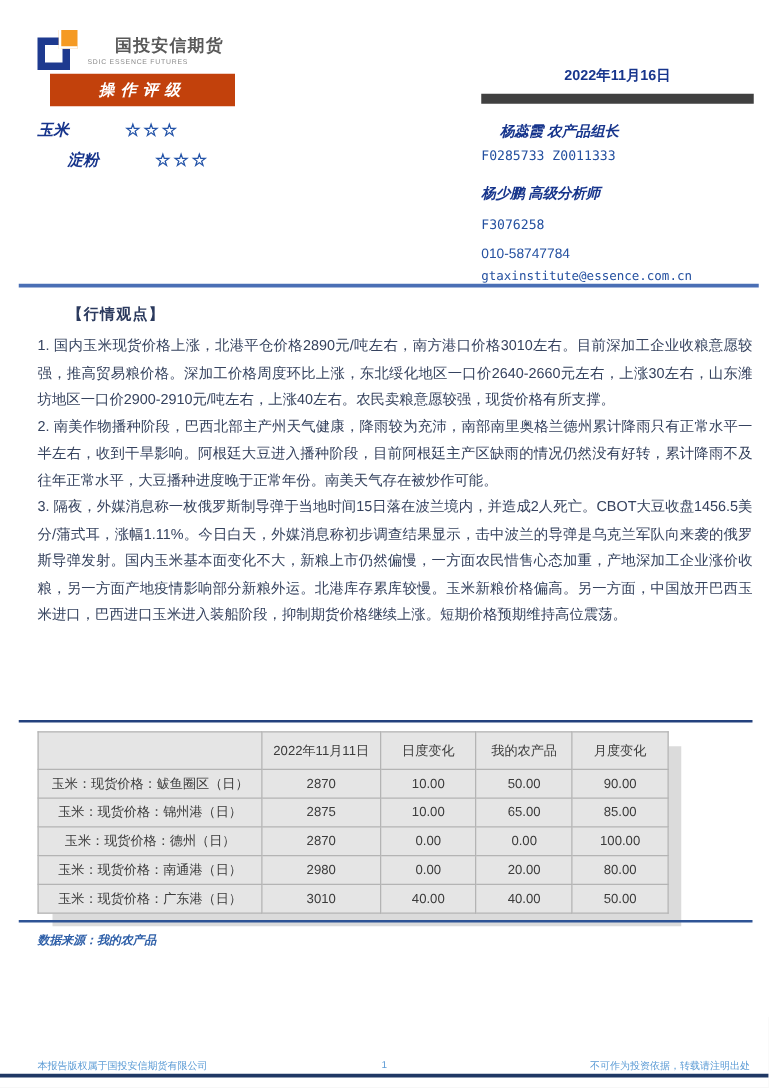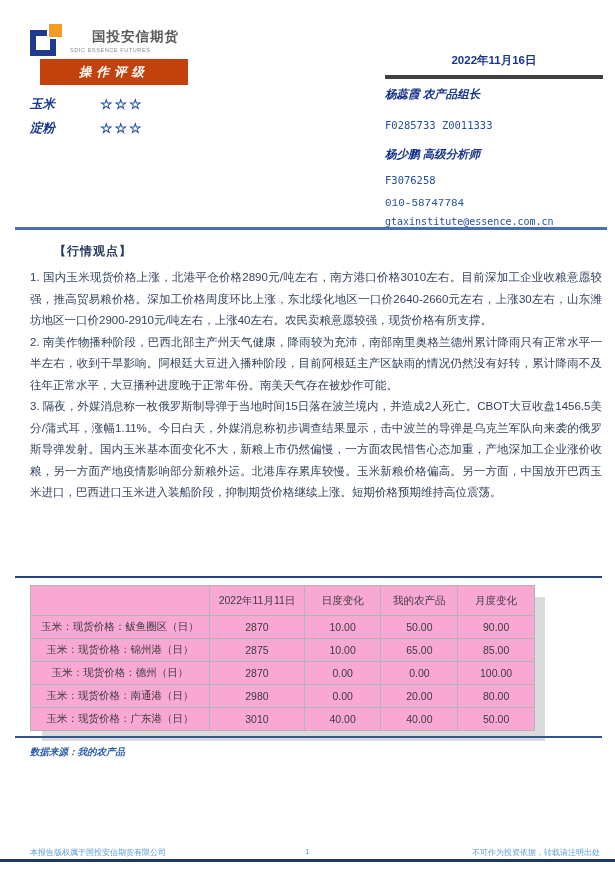--- a/index.html
+++ b/index.html
@@ -22,36 +22,36 @@
     color:#fff; font-size:12.5px; font-weight:bold; font-style:italic; text-align:center; line-height:26px; letter-spacing:5px; }
   .rating-row { position:absolute; left:30px; width:200px; display:flex; }
   .rating-label { width:70px; font-size:12.5px; font-weight:bold; font-style:italic; color:#17358c; }
   .rating-stars { font-size:14px; font-weight:bold; color:#2353a8; letter-spacing:2px; }
   
   .banner { position:absolute; left:400px; top:20px; width:156px; height:25px; }
   .banner-bg { position:absolute; left:0; top:0; width:100%; height:100%; background:#ef8a3b; transform:skewX(-18deg); }
   .banner-tail { position:absolute; right:-15px; top:0; width:9px; height:25px; background:#ef8a3b; transform:skewX(-18deg); }
   .banner-label { position:relative; z-index:1; text-align:center; line-height:25px; color:#ffffff; font-weight:bold; font-style:italic; font-size:12px; letter-spacing:1px; }
   .date-block { position:absolute; left:385px; top:53px; width:218px; text-align:center;
-    font-size:11.5px; font-weight:bold; color:#17358c; padding-bottom:7px; border-bottom:4px solid #404040; }
+    font-size:11.5px; font-weight:bold; color:#17358c; padding-bottom:7px; border-bottom:8px solid #404040; }
   .an-line { position:absolute; left:385px; color:#1e3a8f; white-space:nowrap; }
   .an-name { font-size:11.5px; font-weight:bold; font-style:italic; color:#17358c; }
   .an-mono { font-family:"DejaVu Sans Mono", monospace; font-size:10.5px; color:#2450a0; }
-  .an-phone { font-family:Liberation Mono, monospace; font-size:11px; color:#2450a0; }
+  .an-phone { font-family:Liberation Sans, sans-serif; font-size:11px; color:#2450a0; }
   .an-mail { font-family:"DejaVu Sans Mono", monospace; font-size:10px; color:#2450a0; text-decoration:none; }
   .header-line { position:absolute; left:15px; top:227px; width:592px; height:3px; background:#4a6fb5; }
   
   .body-text { position:absolute; left:30px; top:243px; width:572px; }
   .view-heading { font-size:12px; font-weight:bold; color:#2b3a5e; padding-left:24px; margin-bottom:7px; letter-spacing:1px; }
   .para { font-size:11.5px; line-height:21.5px; color:#35425e; text-align:justify; }
   
   .table-section { position:absolute; left:30px; top:576px; width:572px; }
   .table-caption { font-size:11px; font-weight:bold; color:#17358c; margin-bottom:5px; letter-spacing:0.5px; }
   .caption-line { position:relative; left:-15px; width:587px; height:2px; background:#24427e; margin-bottom:7px; }
-  table.price { border-collapse:collapse; width:505px; box-shadow:11px 11px 0 -1px #dbdbdb; background:#f9a8d4; }
+  table.price { border-collapse:collapse; width:505px; box-shadow:11px 11px 0 -1px #dbdbdb; background:#e5e5e5; }
   table.price th, table.price td { border:1px solid #b4b4b4; text-align:center; color:#3b3b3b; font-size:10.5px; padding:0 2px; }
   table.price th { height:30px; font-weight:normal; }
   table.price td { height:23px; }
   .col-label { width:180px; }
   .col-date { width:95px; }
   .col-chg { width:77px; }
   .source-line { position:absolute; left:15px; top:736px; width:587px; height:2px; background:#2f5496; }
   .source-text { position:absolute; left:30px; top:746px; font-size:9.5px; font-weight:bold; font-style:italic; color:#2e5fa8; }
   
   .footer-left  { position:absolute; left:30px;  top:847px; font-size:8px; color:#5b9bd5; }
@@ -73,28 +73,28 @@
       <div class="brand-name">国投安信期货</div>
       <div class="brand-sub">SDIC ESSENCE FUTURES</div>
     </div>
   </div>
 
   <div class="rating-box">操作评级</div>
   <div class="rating-row" style="top:96px;">
     <span class="rating-label">玉米</span>
     <span class="rating-stars">☆☆☆</span>
   </div>
-  <div class="rating-row" style="top:120px;">
+  <div class="rating-row" style="top:120px;margin-left:24px;">
     <span class="rating-label">淀粉</span>
     <span class="rating-stars">☆☆☆</span>
   </div>
 
   <div class="date-block">2022年11月16日</div>
 
-  <div class="an-line an-name" style="top:87px;">杨蕊霞 农产品组长</div>
+  <div class="an-line an-name" style="top:98px;margin-left:15px;">杨蕊霞 农产品组长</div>
   <div class="an-line an-mono" style="top:119px;">F0285733 Z0011333</div>
   <div class="an-line an-name" style="top:147px;">杨少鹏 高级分析师</div>
   <div class="an-line an-mono" style="top:174px;">F3076258</div>
   <div class="an-line an-phone" style="top:197px;">010-58747784</div>
   <a href="#" class="an-line an-mail" style="top:216px;">gtaxinstitute@essence.com.cn</a>
 
   <div class="header-line"></div>
 
   <div class="body-text">
     <div class="view-heading">【行情观点】</div>

